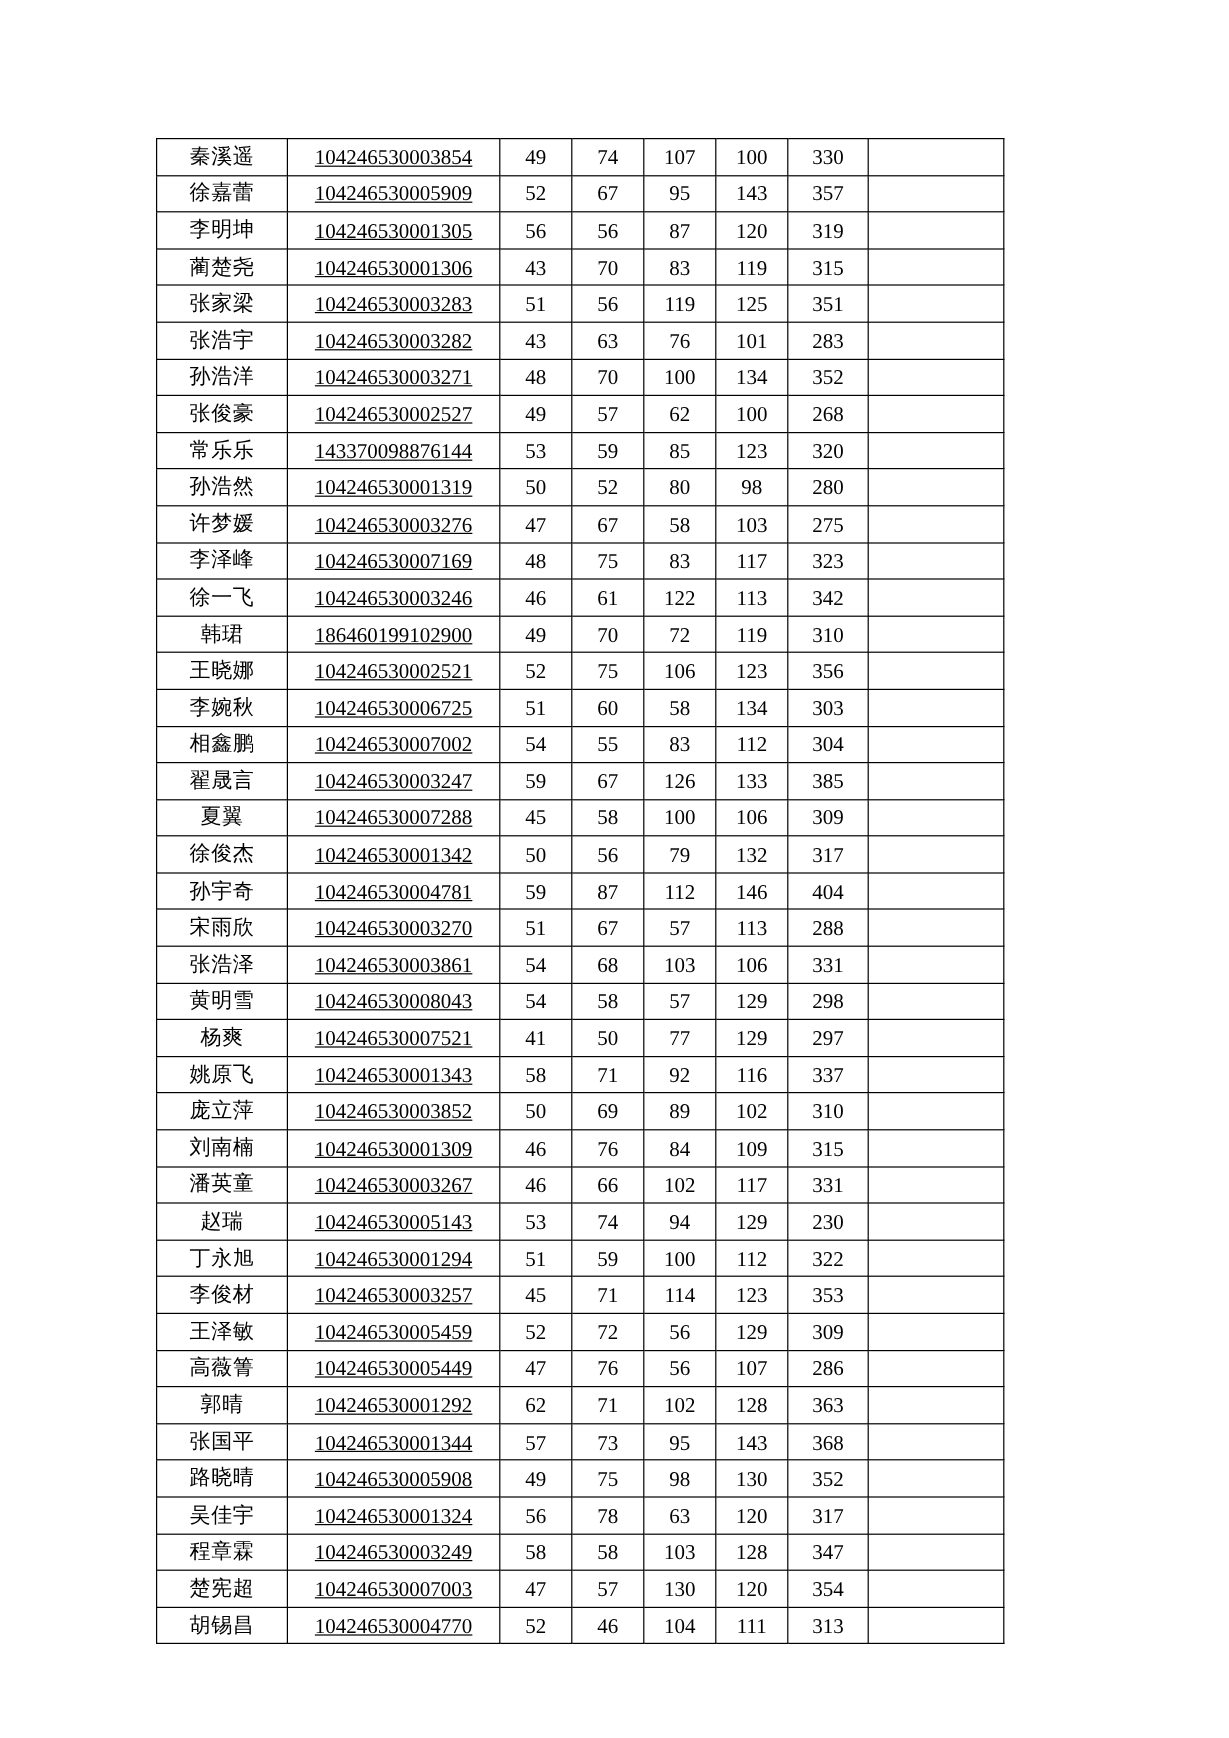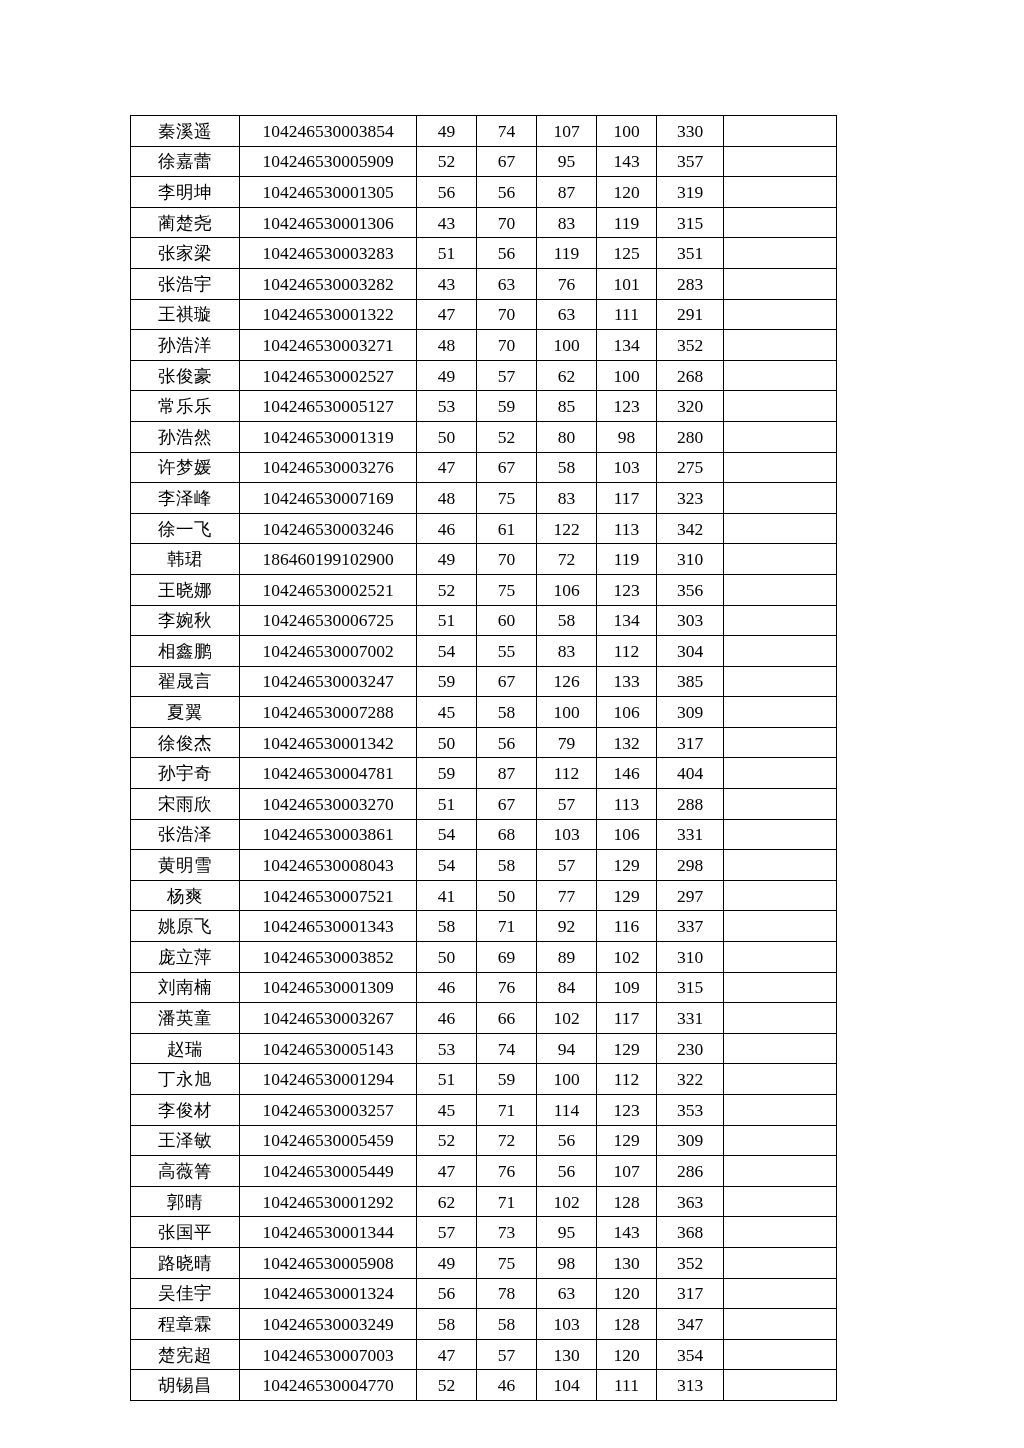--- a/index.html
+++ b/index.html
@@ -43,20 +43,21 @@
   td.c-name {
     width: 104px;
     font-family: "DejaVu Sans", "Liberation Sans", sans-serif;
     font-size: 17px;
     letter-spacing: 0.5px;
   }
   td.c-id {
     width: 172px;
     font-family: "Liberation Serif", "DejaVu Serif", serif;
     font-size: 17.5px;
+    text-decoration: underline;
   }
   td.c-s1, td.c-s2, td.c-s3, td.c-s4 {
     width: 55px;
   }
   td.c-total {
     width: 62px;
   }
   td.c-blank {
     width: 108px;
   }
@@ -122,30 +123,20 @@
             <td class="c-name">张浩宇</td>
             <td class="c-id">104246530003282</td>
             <td class="c-s1">43</td>
             <td class="c-s2">63</td>
             <td class="c-s3">76</td>
             <td class="c-s4">101</td>
             <td class="c-total">283</td>
             <td class="c-blank"></td>
           </tr>
           <tr>
-            <td class="c-name">王祺璇</td>
-            <td class="c-id">104246530001322</td>
-            <td class="c-s1">47</td>
-            <td class="c-s2">70</td>
-            <td class="c-s3">63</td>
-            <td class="c-s4">111</td>
-            <td class="c-total">291</td>
-            <td class="c-blank"></td>
-          </tr>
-          <tr>
             <td class="c-name">孙浩洋</td>
             <td class="c-id">104246530003271</td>
             <td class="c-s1">48</td>
             <td class="c-s2">70</td>
             <td class="c-s3">100</td>
             <td class="c-s4">134</td>
             <td class="c-total">352</td>
             <td class="c-blank"></td>
           </tr>
           <tr>
@@ -153,21 +144,21 @@
             <td class="c-id">104246530002527</td>
             <td class="c-s1">49</td>
             <td class="c-s2">57</td>
             <td class="c-s3">62</td>
             <td class="c-s4">100</td>
             <td class="c-total">268</td>
             <td class="c-blank"></td>
           </tr>
           <tr>
             <td class="c-name">常乐乐</td>
-            <td class="c-id">104246530005127</td>
+            <td class="c-id">143370098876144</td>
             <td class="c-s1">53</td>
             <td class="c-s2">59</td>
             <td class="c-s3">85</td>
             <td class="c-s4">123</td>
             <td class="c-total">320</td>
             <td class="c-blank"></td>
           </tr>
           <tr>
             <td class="c-name">孙浩然</td>
             <td class="c-id">104246530001319</td>

